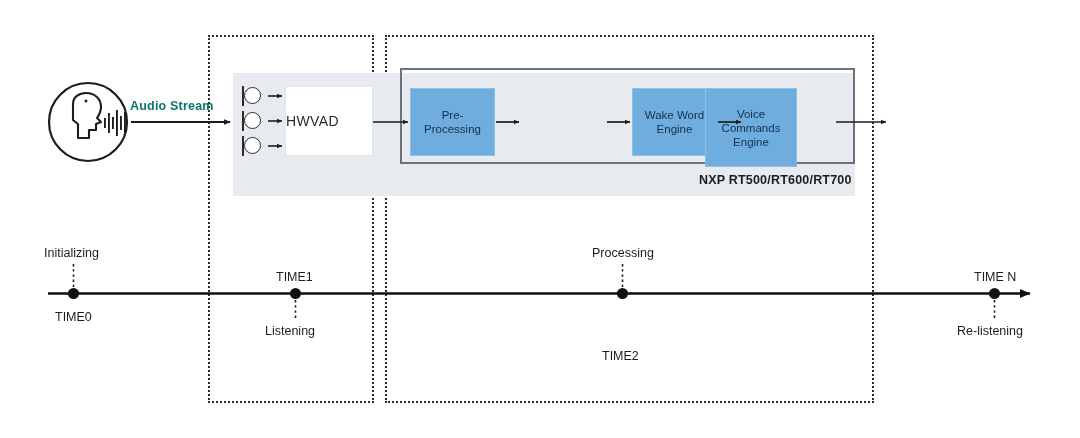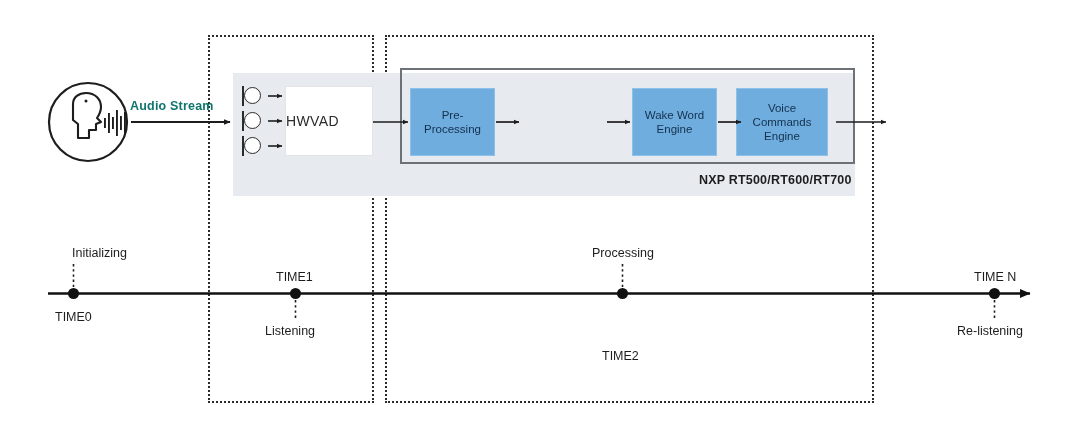--- a/index.html
+++ b/index.html
@@ -180,38 +180,38 @@
   </div>
 
 
   <div class="blue-block" style="left:632px; top:88px; width:85px; height:68px;">
     <span>
       <span>Wake Word</span><br>
       <span>Engine</span>
     </span>
   </div>
 
-  <div class="blue-block" style="left:736px; top:88px; width:92px; height:68px;align-items:center;">
+  <div class="blue-block" style="left:705px; top:88px; width:92px; height:79px;align-items:center;">
     <span>
       <span>Voice Commands</span><br>
       <span>Engine</span>
     </span>
   </div>
 
   <div class="lbl lbl-nxp" style="left:699px; top:173px;">NXP RT500/RT600/RT700</div>
 
   <div class="lbl lbl-audio" style="left:130px; top:99px;">Audio Stream</div>
 
 
   <div class="tl-tick" style="left:68px; top:288px;"></div>
   <div class="tl-tick" style="left:290px; top:288px;"></div>
   <div class="tl-tick" style="left:617px; top:288px;"></div>
   <div class="tl-tick" style="left:989px; top:288px;"></div>
 
-  <div class="tl-label" style="left:44px; top:246px;margin-left:28px;">Initializing</div>
+  <div class="tl-label" style="left:44px; top:246px;">Initializing</div>
   <div class="tl-label" style="left:55px; top:310px;">TIME0</div>
 
   <div class="tl-label" style="left:276px; top:270px;">TIME1</div>
   <div class="tl-label" style="left:265px; top:324px;">Listening</div>
 
   <div class="tl-label" style="left:592px; top:246px;">Processing</div>
   <div class="tl-label" style="left:602px; top:308px;margin-top:41px;">TIME2</div>
 
   <div class="tl-label" style="left:974px; top:270px;">TIME N</div>
   <div class="tl-label" style="left:957px; top:324px;">Re-listening</div>

